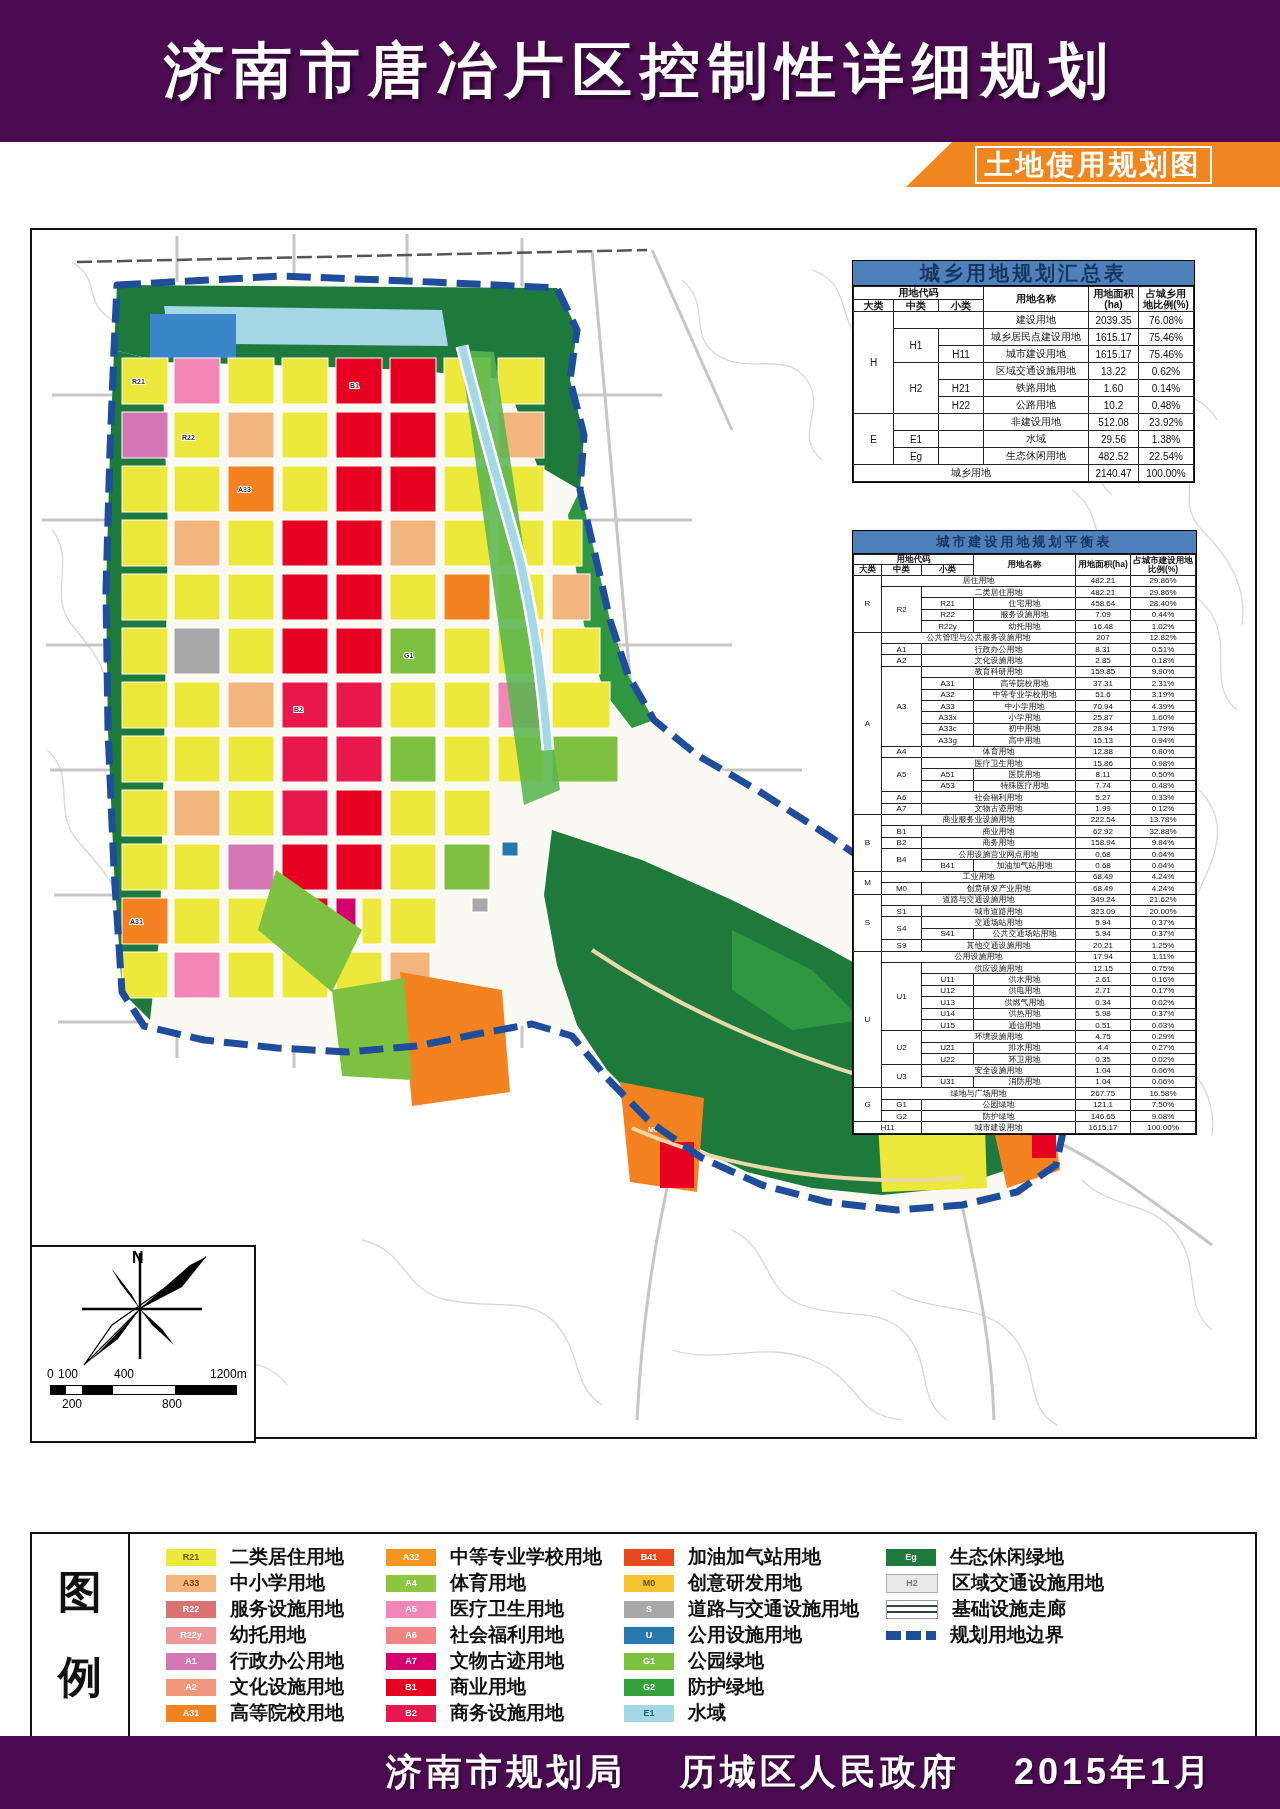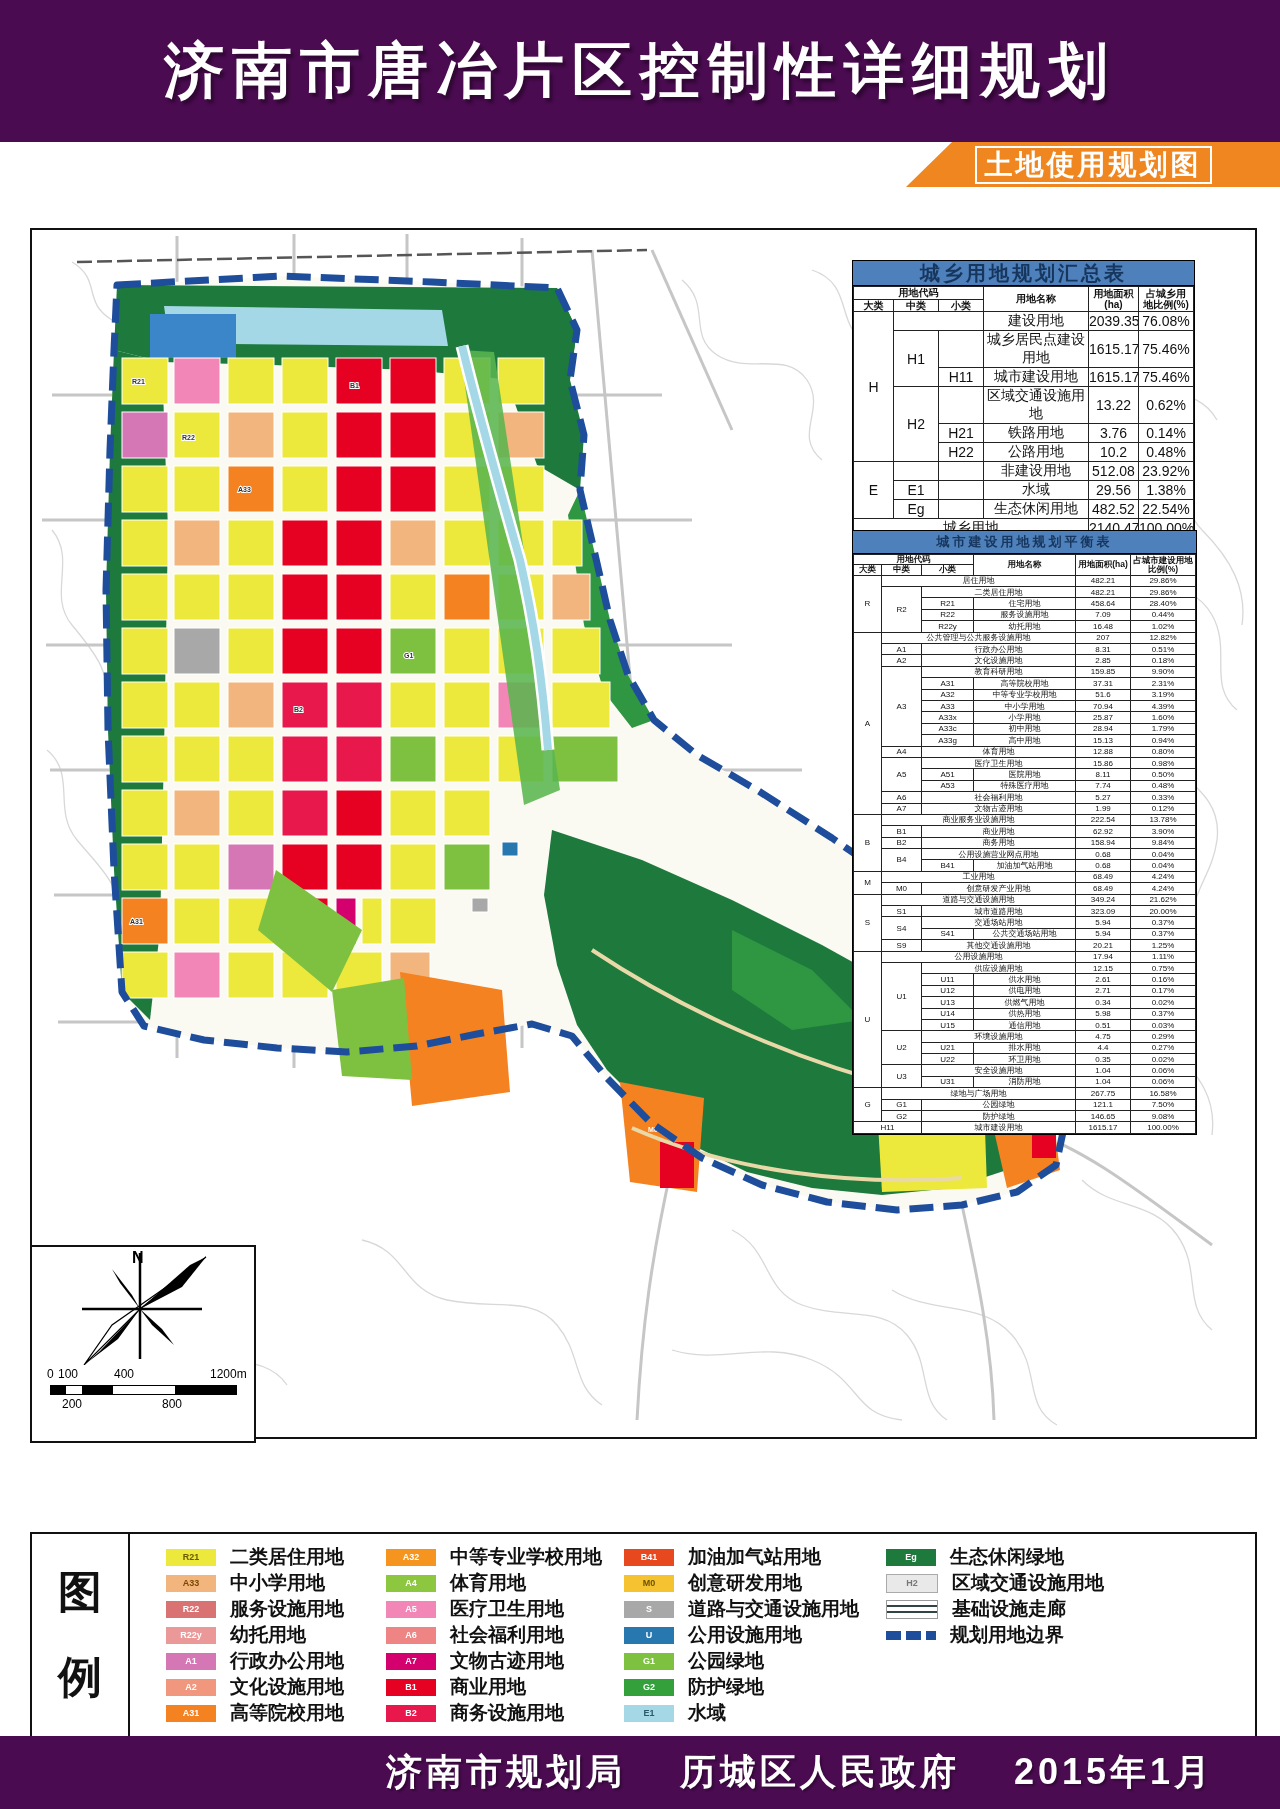--- a/index.html
+++ b/index.html
@@ -27,21 +27,21 @@
   .ttl{background:#4e80bc;color:#17365d;font-weight:bold;text-align:center;
        letter-spacing:3px;border-bottom:1px solid #000}
   .t1w{left:820px;top:30px;width:341px}
   .t2w{left:820px;top:300px;width:343px}
   .t1-ttl{font-size:20px;line-height:24px}
   .t2-ttl{font-size:13px;line-height:22px}
   table.tbl{border-collapse:collapse;width:100%;table-layout:fixed;background:#fff}
   .tbl td,.tbl th{border:1px solid #222;text-align:center;padding:0;overflow:hidden;
                   white-space:pre-line;color:#111}
   .t1 th{font-size:10px;line-height:1.15}
-  .t1 td{font-size:14px;height:16px}
+  .t1 td{font-size:10px;height:16px}
   .t2 th{font-size:8.5px;line-height:1.1}
   .t2 td{font-size:8px;height:10.4px;line-height:1.15}
 
   
   .compass{position:absolute;left:-2px;top:1015px;width:222px;height:194px;background:#fff;
            border:2px solid #111}
   .sbar{position:absolute;left:18px;top:120px;width:190px;font-size:12px;color:#000}
   .sbar .lab{position:absolute;top:0}
   .bar{position:absolute;top:18px;left:0;width:185px;height:8px;border:1px solid #000;display:flex}
   .bar i{display:block;height:100%}
@@ -352,21 +352,21 @@
       <tr>
             <td rowspan="3">H2</td>
             <td></td>
             <td>区域交通设施用地</td>
             <td>13.22</td>
             <td>0.62%</td>
           </tr>
       <tr>
             <td>H21</td>
             <td>铁路用地</td>
-            <td>3.76</td>
+            <td>1.60</td>
             <td>0.14%</td>
           </tr>
       <tr>
             <td>H22</td>
             <td>公路用地</td>
             <td>10.2</td>
             <td>0.48%</td>
           </tr>
       <tr>
             <td rowspan="3">E</td>
@@ -551,21 +551,21 @@
       <tr>
             <td rowspan="5">B</td>
             <td colspan="3">商业服务业设施用地</td>
             <td>222.54</td>
             <td>13.78%</td>
           </tr>
       <tr>
             <td>B1</td>
             <td colspan="2">商业用地</td>
             <td>62.92</td>
-            <td>3.90%</td>
+            <td>32.88%</td>
           </tr>
       <tr>
             <td>B2</td>
             <td colspan="2">商务用地</td>
             <td>158.94</td>
             <td>9.84%</td>
           </tr>
       <tr>
             <td rowspan="2">B4</td>
             <td colspan="2">公用设施营业网点用地</td>

